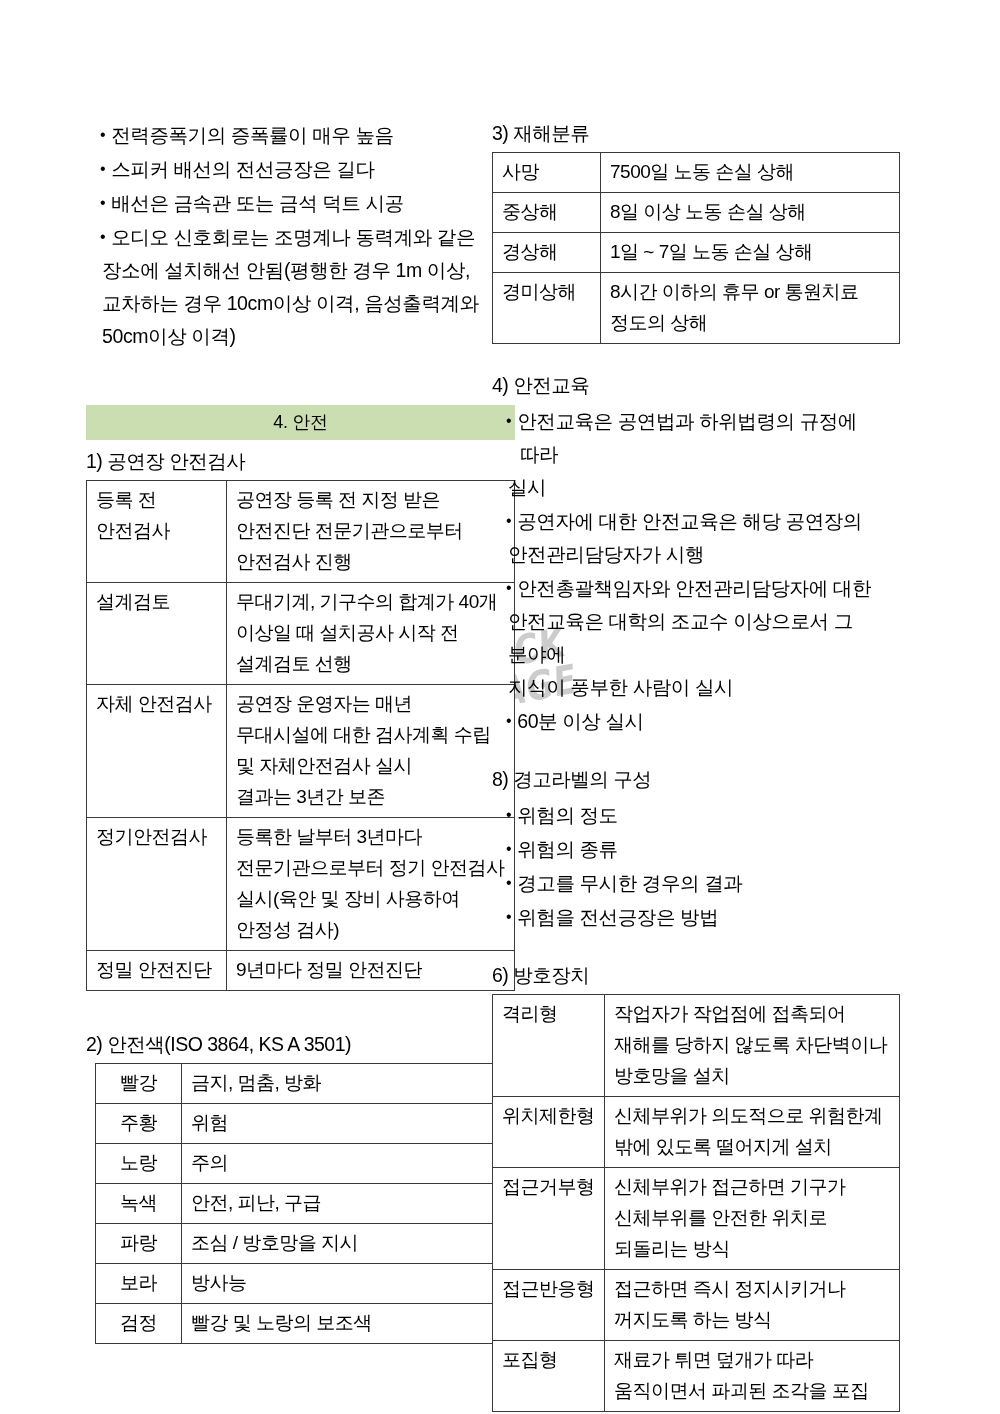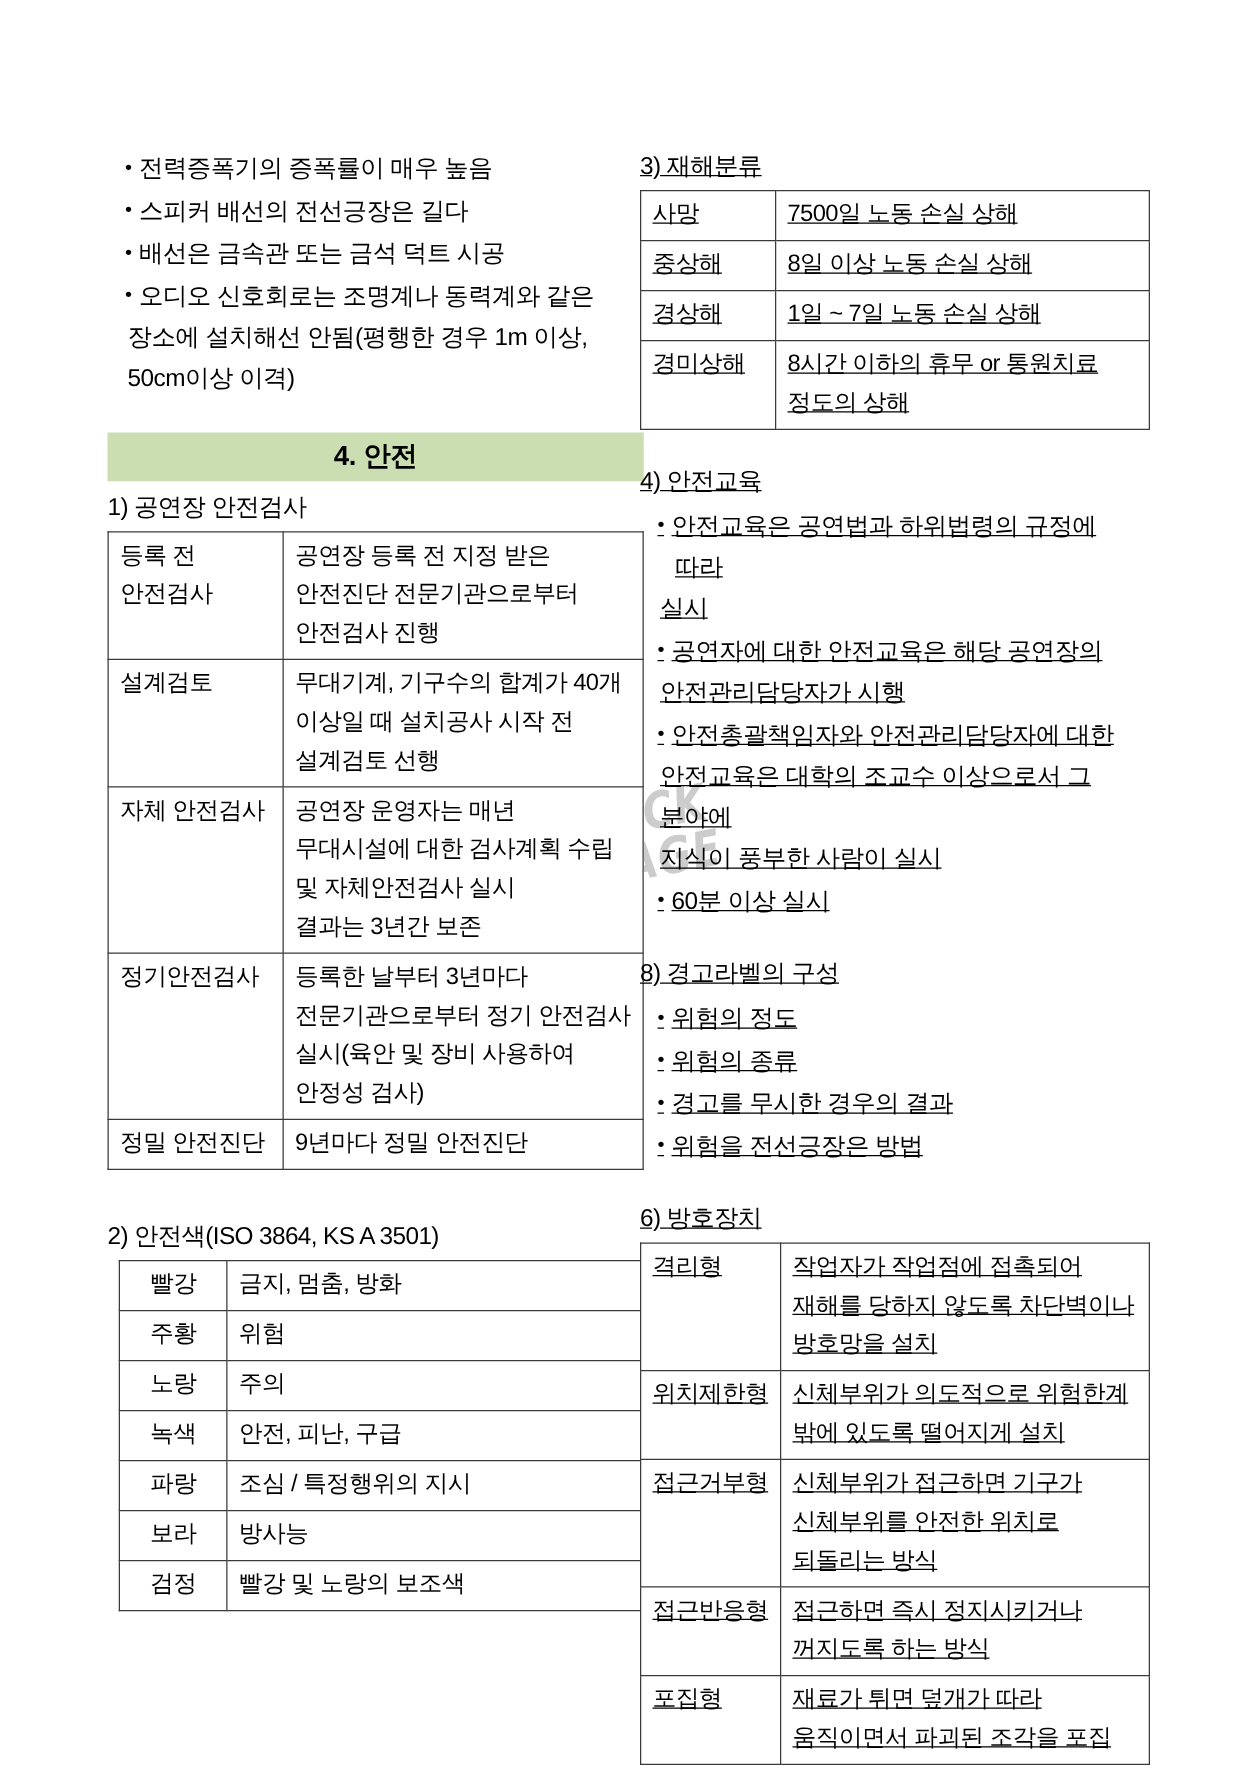--- a/index.html
+++ b/index.html
@@ -53,21 +53,21 @@
   #page {
     position: absolute;
     inset: 0;
     z-index: 2;
   }
   .col {
     position: absolute;
     top: 118px;
   }
   #col-left  { left: 86px;  width: 429px; }
-  #col-right { left: 512px; width: 408px; text-decoration: underline; }
+  #col-right { left: 492px; width: 408px; }
 
   
   .bullet-list { margin: 0; padding: 0; list-style: none; }
   .bullet-list li {
     font-size: 19.5px;
     line-height: 33px;
     letter-spacing: -0.4px;
     text-indent: -14px;
     padding-left: 14px;
     margin: 0 0 0 14px;
@@ -91,25 +91,26 @@
     line-height: 30px;
     letter-spacing: -0.5px;
     margin: 0 0 4px 0;
     white-space: nowrap;
   }
 
   
   .banner {
     background: #cbdeb1;
     text-align: center;
-    font-size: 22px;
-    font-weight: 700;
+    font-size: 18px;
+    font-weight: 400;
     letter-spacing: -0.3px;
     padding: 8px 0 9px 0;
     line-height: 1;
+    margin-top: 26px;
   }
 
   
   table.note {
     border-collapse: collapse;
     width: 100%;
     table-layout: fixed;
     background: #fff;
   }
   table.note td {
@@ -139,20 +140,21 @@
 <div id="page">
 
   <div class="col" id="col-left">
 
     <ul class="bullet-list" id="intro-bullets">
         <li>전력증폭기의 증폭률이 매우 높음</li>
         <li>스피커 배선의 전선긍장은 길다</li>
         <li>배선은 금속관 또는 금석 덕트 시공</li>
         <li>오디오 신호회로는 조명계나 동력계와 같은</li>
         <li class="cont">장소에 설치해선 안됨(평행한 경우 1m 이상,</li>
+        <li class="cont">교차하는 경우 10cm이상 이격, 음성출력계와</li>
         <li class="cont">50cm이상 이격)</li>
       </ul>
 
     <div class="gap-m"></div>
 
     <div class="banner">4. 안전</div>
 
     <div style="height:6px"></div>
 
     <div class="sec-label">1) 공연장 안전검사</div>
@@ -206,21 +208,21 @@
             <tr>
               <td class="key">노랑</td>
               <td class="val">주의</td>
             </tr>
             <tr>
               <td class="key">녹색</td>
               <td class="val">안전, 피난, 구급</td>
             </tr>
             <tr>
               <td class="key">파랑</td>
-              <td class="val">조심 / 특정행위의 지시</td>
+              <td class="val">조심 / 방호망을 지시</td>
             </tr>
             <tr>
               <td class="key">보라</td>
               <td class="val">방사능</td>
             </tr>
             <tr>
               <td class="key">검정</td>
               <td class="val">빨강 및 노랑의 보조색</td>
             </tr>
           </tbody>

